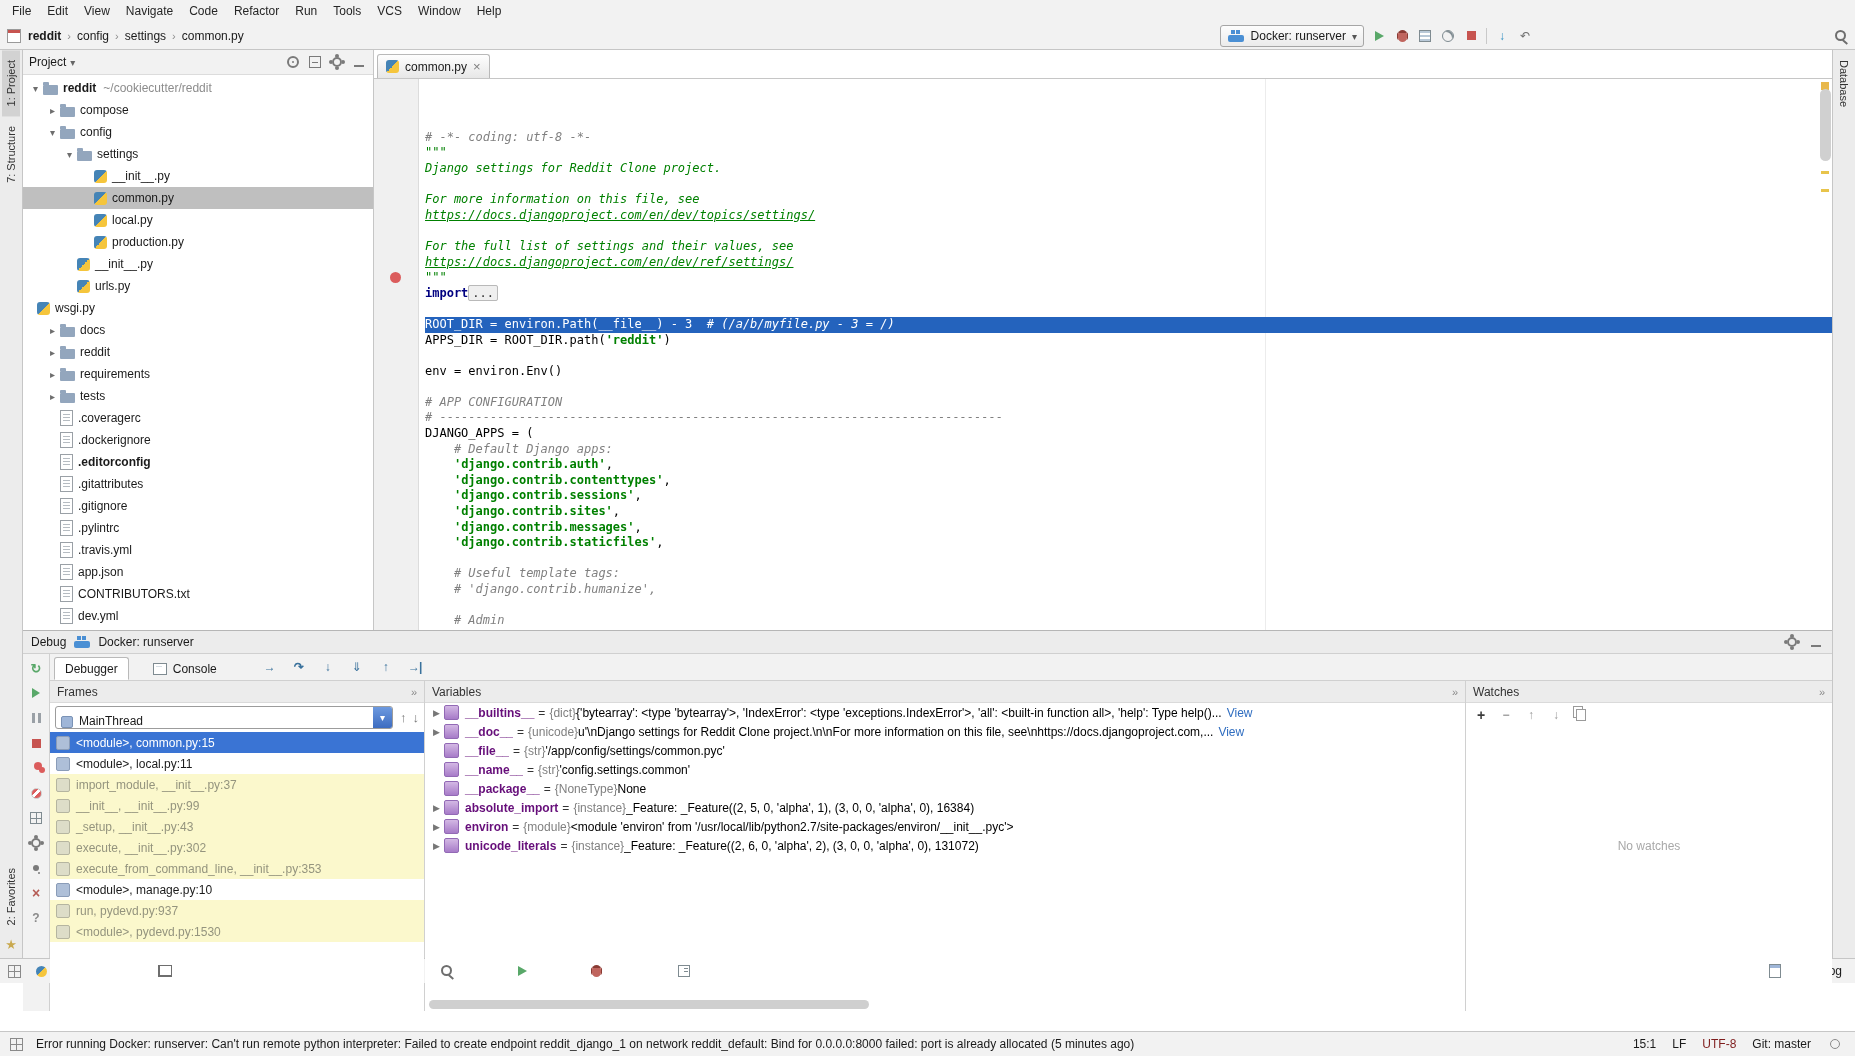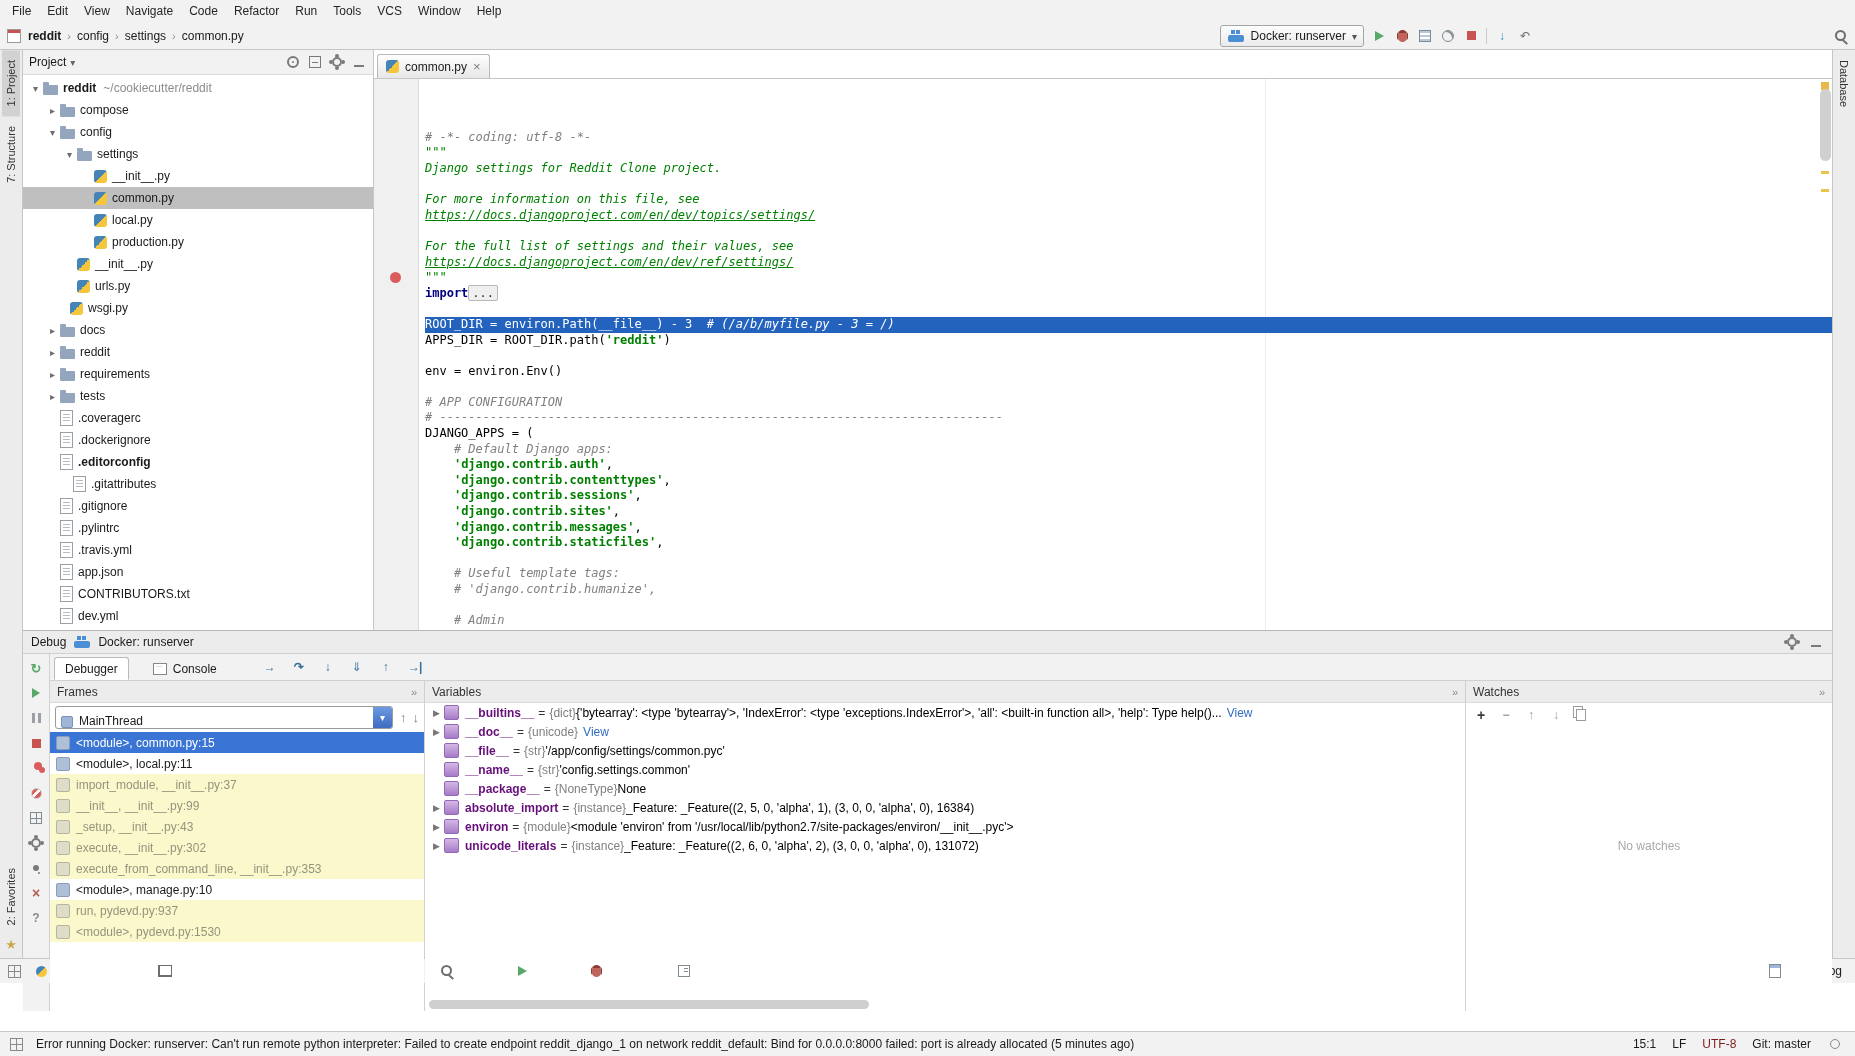--- a/index.html
+++ b/index.html
@@ -333,21 +333,21 @@
                 </span>
                 <span class="tree-label">__init__.py</span>
               </div>
               <div class="tree-row" style="padding-left: 40px;">
                 <span class="tree-arrow"></span>
                 <span class="tree-icon-slot">
                   <span class="i-py"></span>
                 </span>
                 <span class="tree-label">urls.py</span>
               </div>
-              <div class="tree-row" style=" margin-left: 33px;">
+              <div class="tree-row" style="">
                 <span class="tree-arrow"></span>
                 <span class="tree-icon-slot">
                   <span class="i-py"></span>
                 </span>
                 <span class="tree-label">wsgi.py</span>
               </div>
               <div class="tree-row" style="padding-left: 23px;">
                 <span class="tree-arrow">▸</span>
                 <span class="tree-icon-slot">
                   <span class="i-folder"></span>
@@ -389,21 +389,21 @@
                 </span>
                 <span class="tree-label">.dockerignore</span>
               </div>
               <div class="tree-row" style="padding-left: 23px; font-weight: bold;">
                 <span class="tree-arrow"></span>
                 <span class="tree-icon-slot">
                   <span class="i-file"></span>
                 </span>
                 <span class="tree-label">.editorconfig</span>
               </div>
-              <div class="tree-row" style="padding-left: 36px;">
+              <div class="tree-row" style="padding-left: 23px;">
                 <span class="tree-arrow"></span>
                 <span class="tree-icon-slot">
                   <span class="i-file"></span>
                 </span>
                 <span class="tree-label">.gitattributes</span>
               </div>
               <div class="tree-row" style="padding-left: 23px;">
                 <span class="tree-arrow"></span>
                 <span class="tree-icon-slot">
                   <span class="i-file"></span>
@@ -595,20 +595,21 @@
                         <span class="var-type">{dict}</span>
                         <span class="var-value">{'bytearray': &lt;type 'bytearray'&gt;, 'IndexError': &lt;type 'exceptions.IndexError'&gt;, 'all': &lt;built-in function all&gt;, 'help': Type help()...</span>
                         <span class="var-view">View</span>
                       </div>
                       <div class="var-row">
                         <span class="var-arrow">▶</span>
                         <span class="var-icon"></span>
                         <span class="var-name">__doc__</span>
                         <span class="var-eq">=</span>
                         <span class="var-type">{unicode}</span>
+                        <span class="var-value"> u'\nDjango settings for Reddit Clone project.\n\nFor more information on this file, see\nhttps://docs.djangoproject.com,...</span>
                         <span class="var-view">View</span>
                       </div>
                       <div class="var-row">
                         <span class="var-arrow"></span>
                         <span class="var-icon"></span>
                         <span class="var-name">__file__</span>
                         <span class="var-eq">=</span>
                         <span class="var-type">{str}</span>
                         <span class="var-value">'/app/config/settings/common.pyc'</span>
                       </div>

